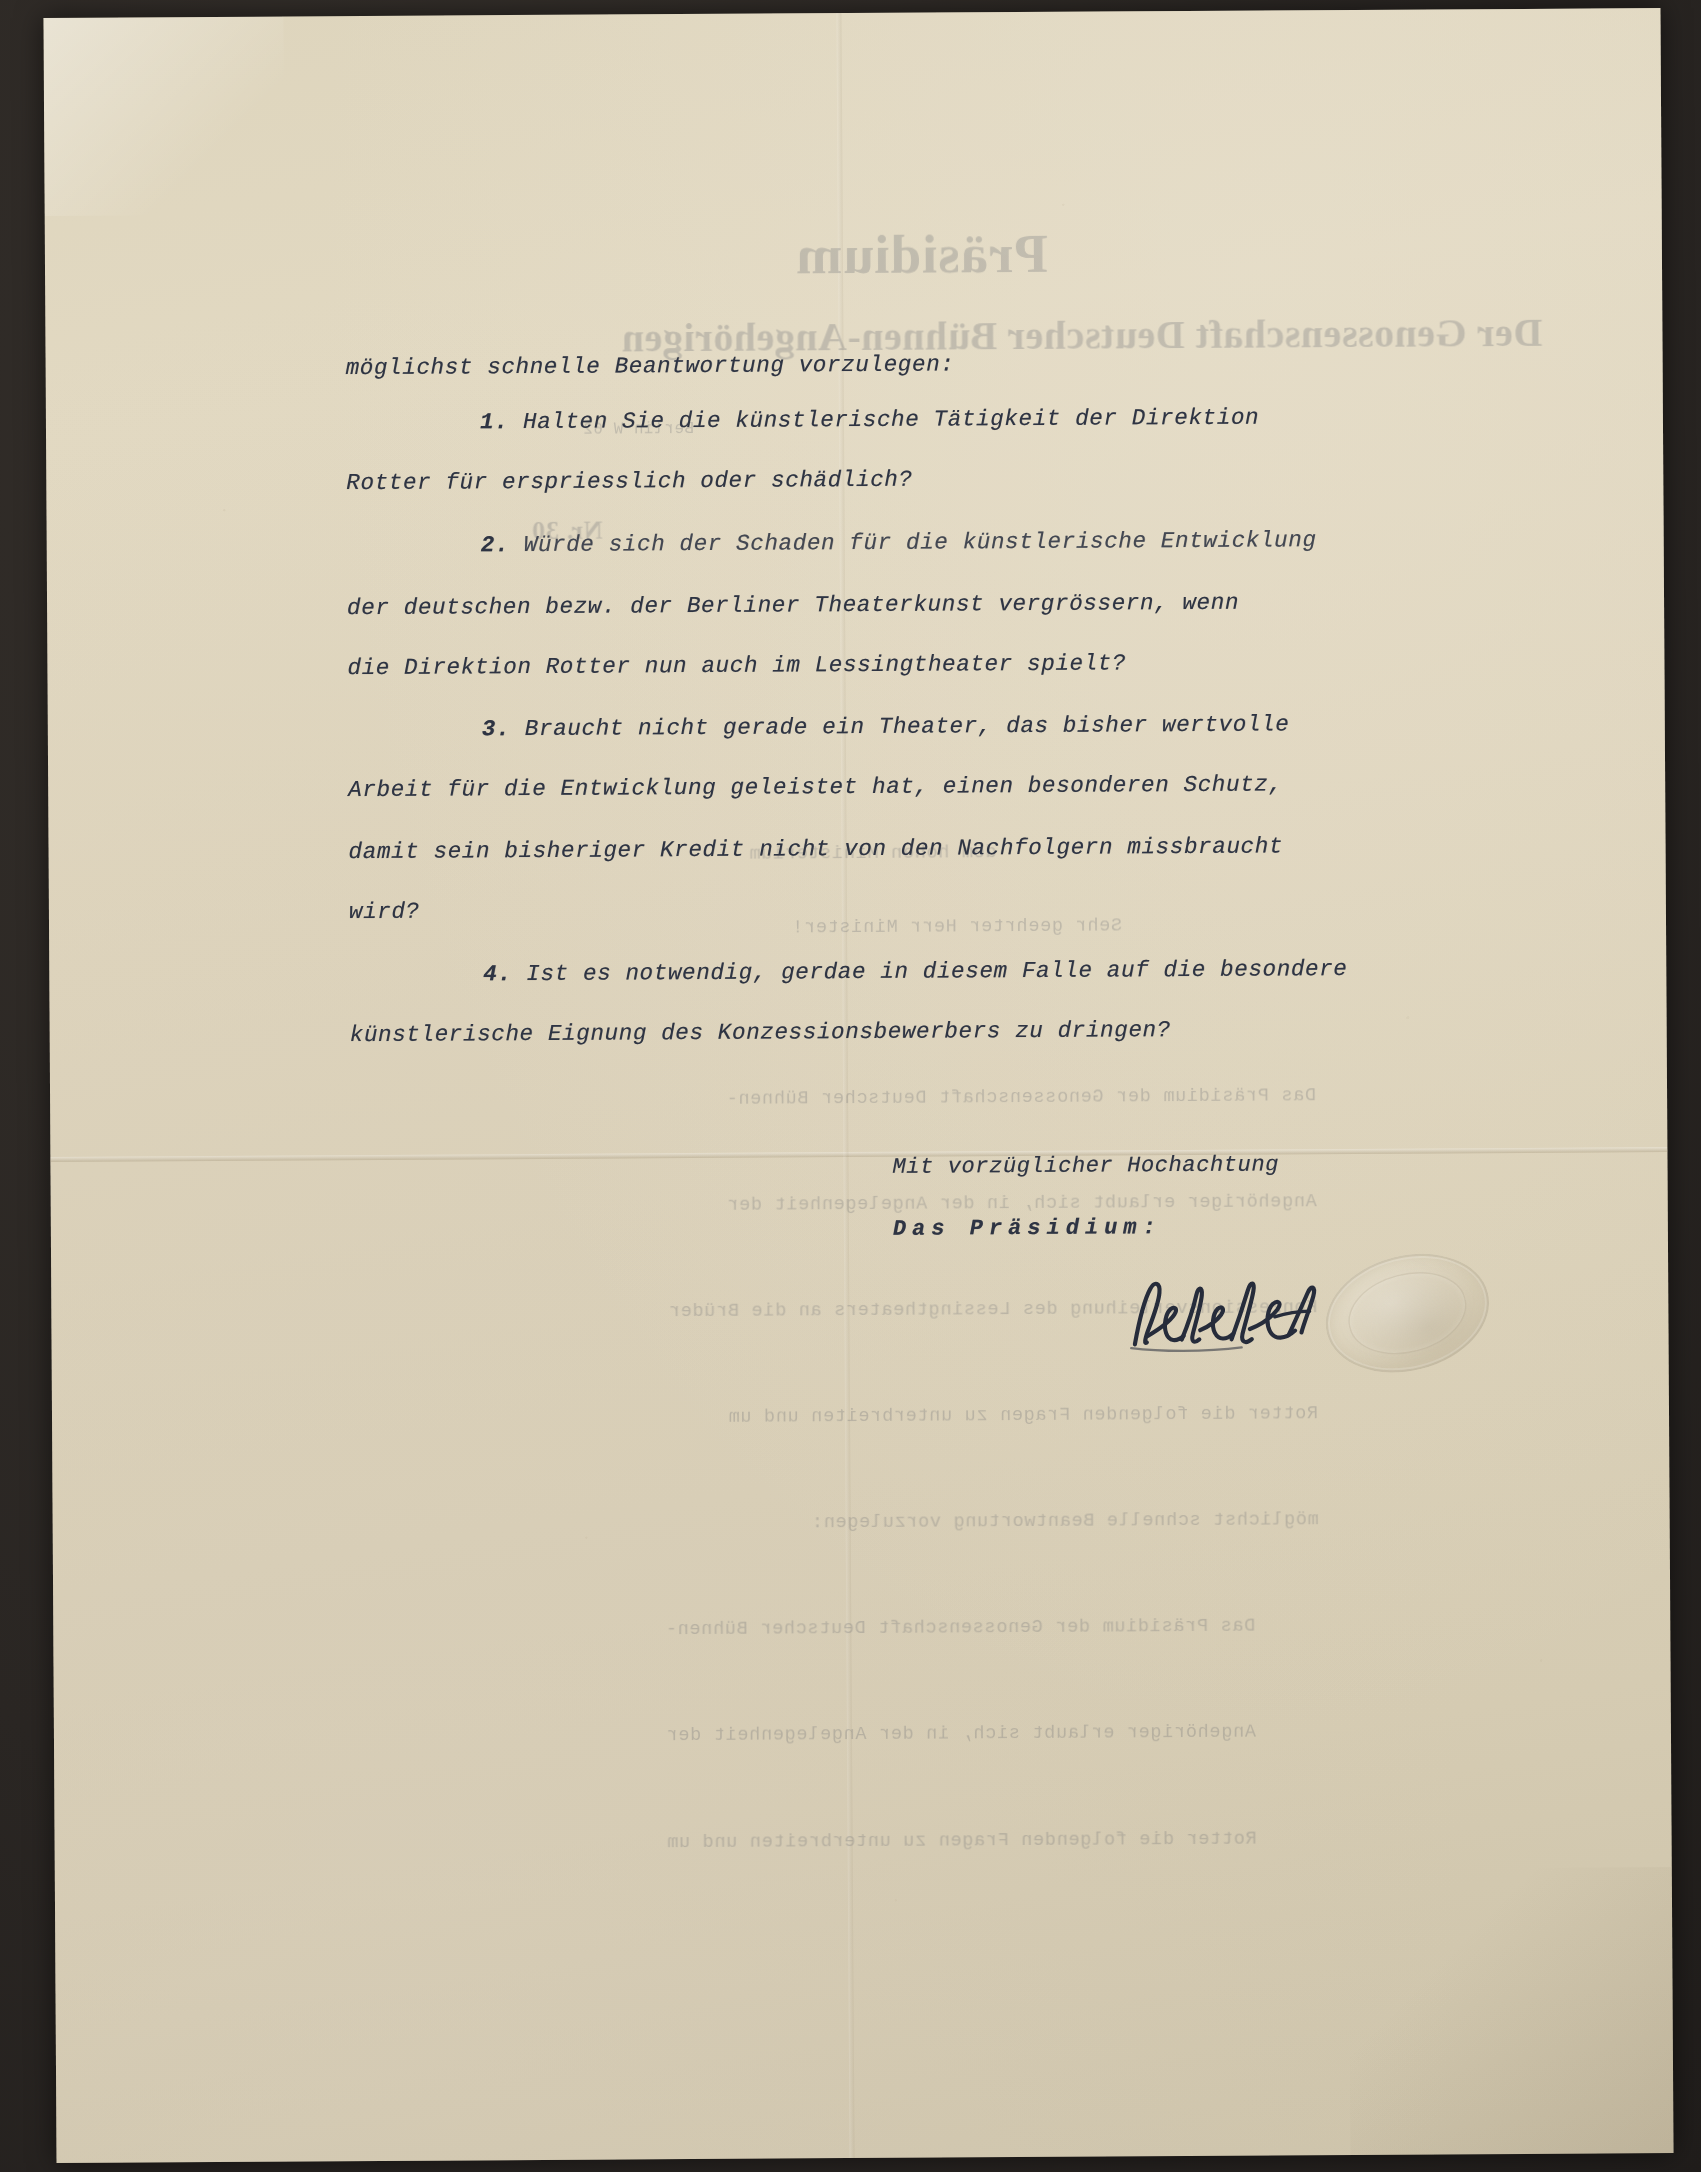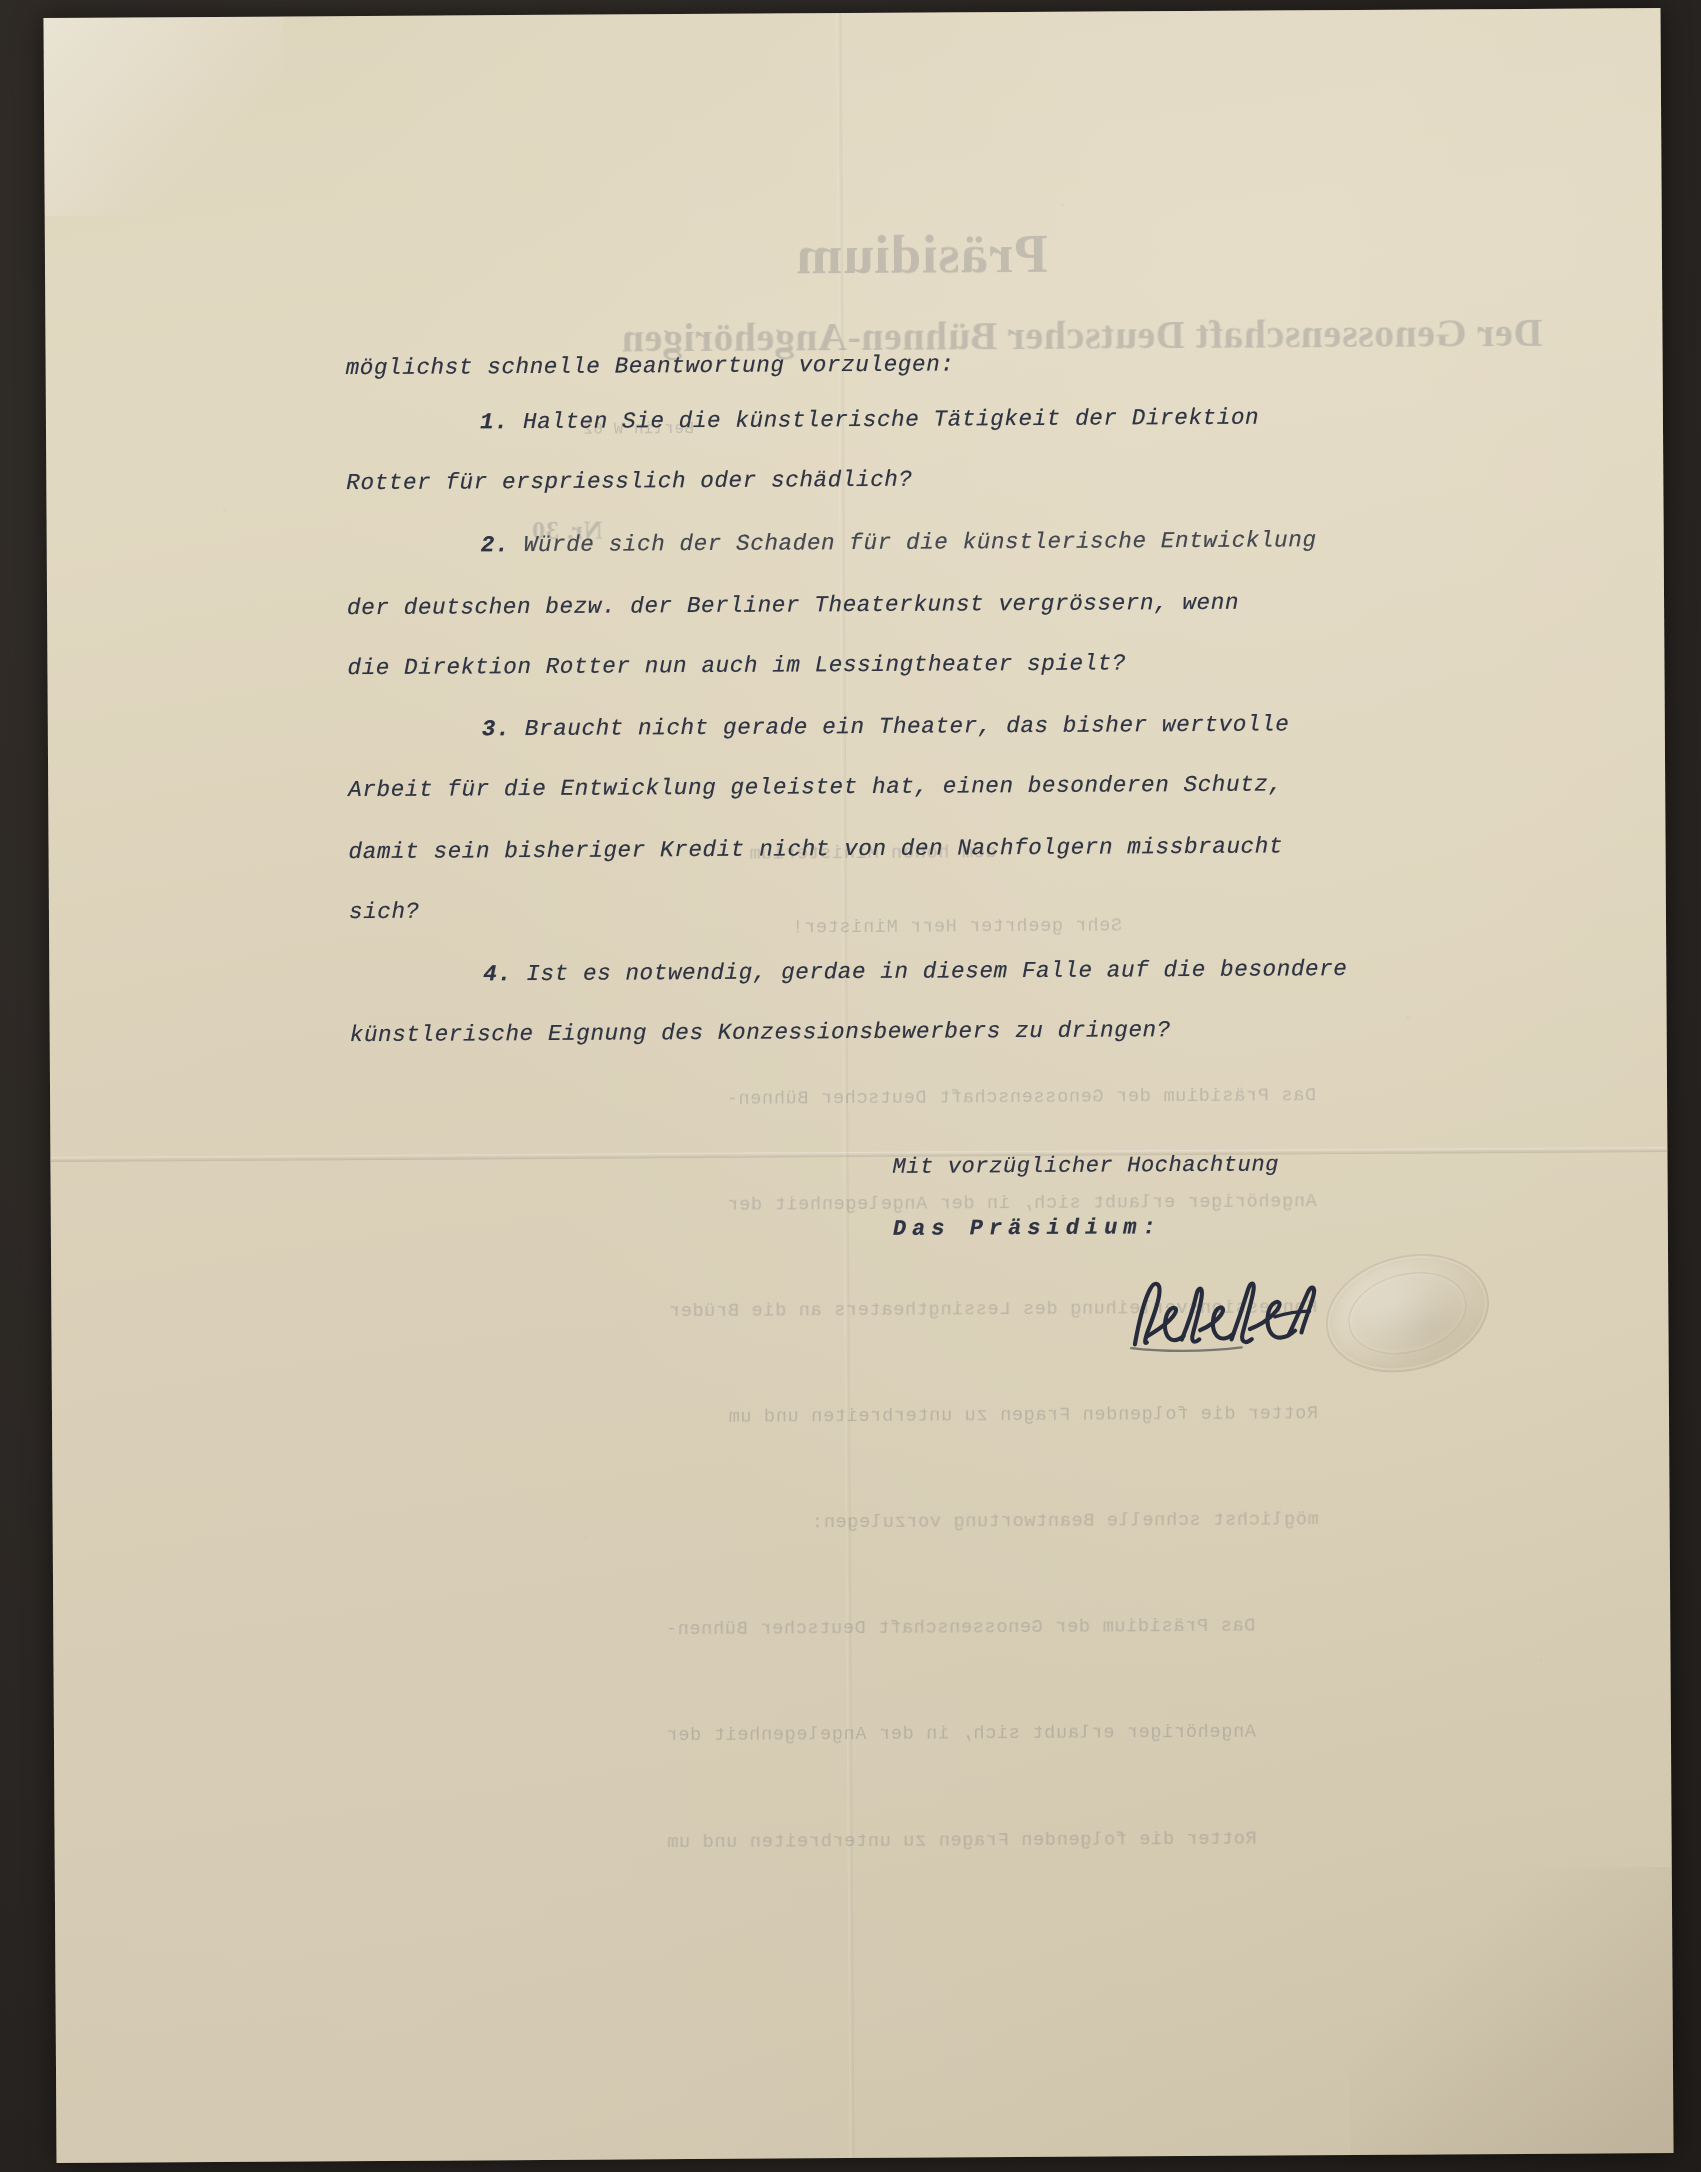--- a/index.html
+++ b/index.html
@@ -233,21 +233,21 @@
 
       <div class="typed body-line num" style="left:434px; top:517px;">2.</div>
       <div class="typed body-line fade-a" style="left:477px; top:517px;">Würde sich der Schaden für die künstlerische Entwicklung</div>
       <div class="typed body-line" style="left:300px; top:579px;">der deutschen bezw. der Berliner Theaterkunst vergrössern, wenn</div>
       <div class="typed body-line" style="left:300px; top:639px;">die Direktion Rotter nun auch im Lessingtheater spielt?</div>
 
       <div class="typed body-line num" style="left:434px; top:701px;">3.</div>
       <div class="typed body-line" style="left:477px; top:701px;">Braucht nicht gerade ein Theater, das bisher wertvolle</div>
       <div class="typed body-line" style="left:300px; top:761px;">Arbeit für die Entwicklung geleistet hat, einen besonderen Schutz,</div>
       <div class="typed body-line" style="left:300px; top:823px;">damit sein bisheriger Kredit nicht von den Nachfolgern missbraucht</div>
-      <div class="typed body-line" style="left:300px; top:883px;">sich?</div>
+      <div class="typed body-line" style="left:300px; top:883px;">wird?</div>
 
       <div class="typed body-line num" style="left:434px; top:946px;">4.</div>
       <div class="typed body-line" style="left:477px; top:946px;">Ist es notwendig, gerdae in diesem Falle auf die besondere</div>
       <div class="typed body-line" style="left:300px; top:1006px;">künstlerische Eignung des Konzessionsbewerbers zu dringen?</div>
 
       <div class="typed closing" style="left:842px; top:1142px;">Mit vorzüglicher Hochachtung</div>
       <div class="typed presidium" style="left:842px; top:1204px;">Das Präsidium:</div>
 
       <div id="signature">
         <svg width="198" height="83" viewBox="0 0 430 180" xmlns="http://www.w3.org/2000/svg">

